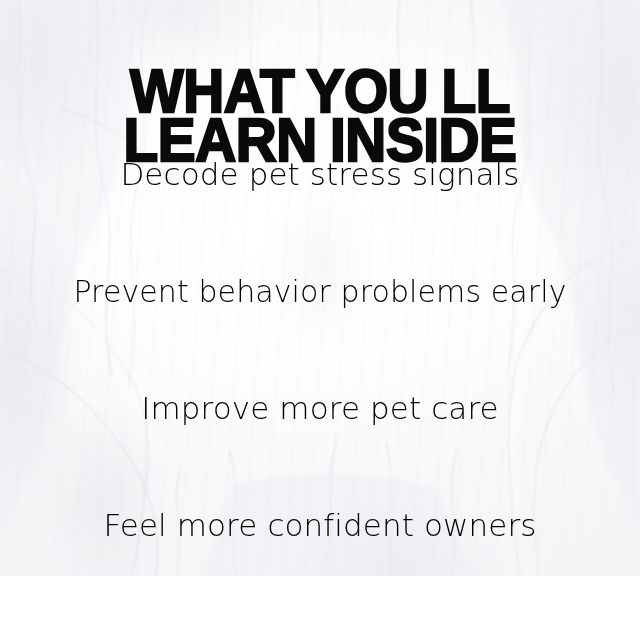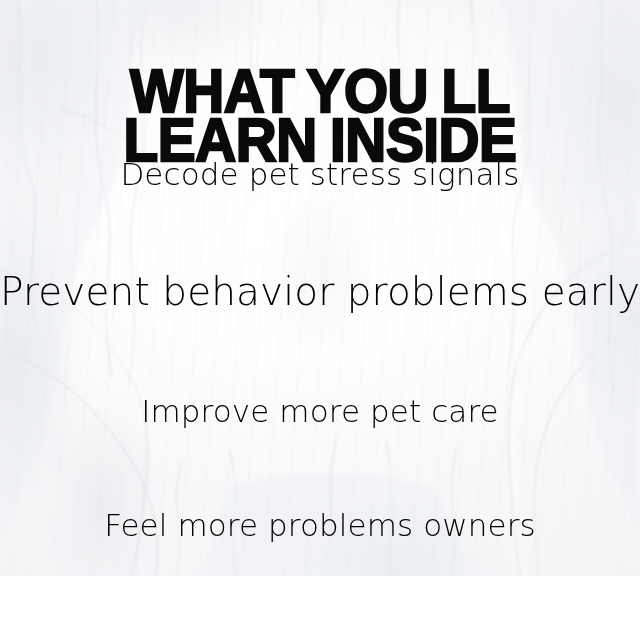--- a/index.html
+++ b/index.html
@@ -124,21 +124,21 @@
     width: 100%;
     text-align: center;
     color: #000000;
     font-family: "DejaVu Sans", "Liberation Sans", sans-serif;
     font-weight: 300;
     font-size: 31px;
     line-height: 1.05;
     letter-spacing: 0.1px;
     white-space: nowrap;
   }
-  .bullet.b2 { font-size: 39px; }
+  .bullet.b2 { font-size: 30px; }
 </style>
 </head>
 <body>
 
 <div id="poster">
 
   <div class="paper-base"></div>
   <div class="lobes"></div>
 
   <div class="creases">
@@ -207,17 +207,17 @@
 
     <h1 class="headline">
       <span class="hl-line">WHAT YOU LL</span>
       <span class="hl-line">LEARN INSIDE</span>
     </h1>
 
     <ul class="bullets" style="list-style:none;margin:0;padding:0;">
       <li class="bullet b1">Decode pet stress signals</li>
       <li class="bullet b2">Prevent behavior problems early</li>
       <li class="bullet b4">Improve more pet care</li>
-      <li class="bullet b5">Feel more problems owners</li>
+      <li class="bullet b5">Feel more confident owners</li>
     </ul>
 
   </div>
 </div>
 
 </body></html>

